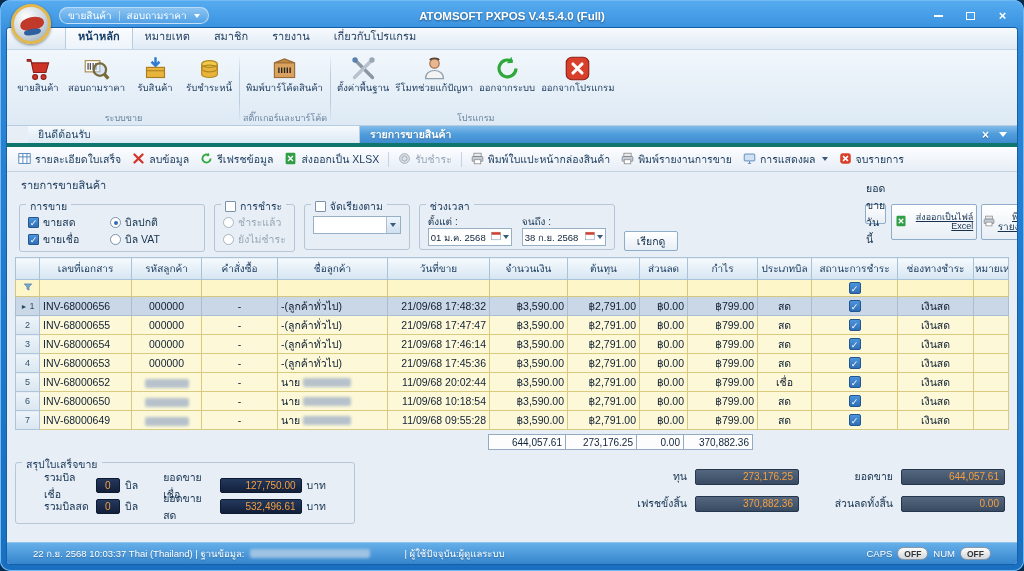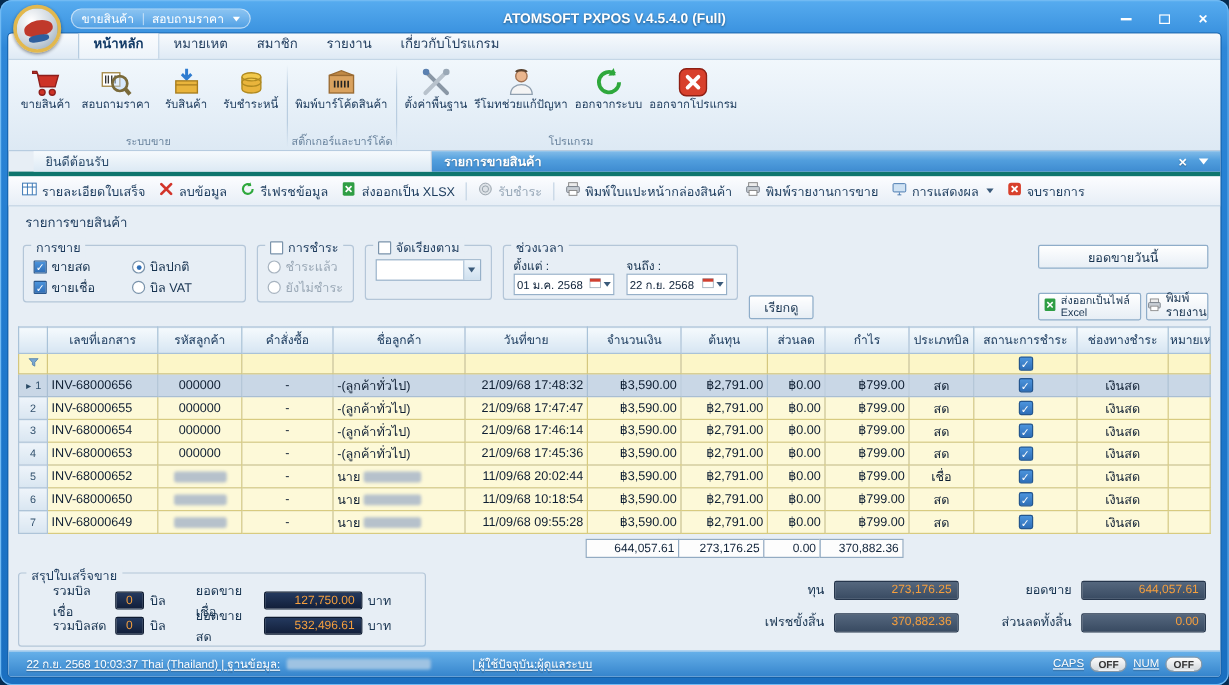--- a/index.html
+++ b/index.html
@@ -89,24 +89,24 @@
   .combo .dd{margin-left:auto;width:14px;height:100%;background:linear-gradient(180deg,#eef5fb,#cfe0ef);
     border-left:1px solid #a9c0d6;display:flex;align-items:center;justify-content:center;}
   .arrow-dn{width:0;height:0;border-left:3.5px solid transparent;border-right:3.5px solid transparent;border-top:4px solid #3a5a7a;}
   .dates{display:grid;grid-template-columns:84px 10px 84px;row-gap:1px;font-size:10px;color:#16324f;}
   .dlbl{height:13px;}
   .dedit{height:18px;background:#fff;border:1px solid #96b0c8;display:flex;align-items:center;padding:0 2px;gap:2px;font-size:9.5px;color:#10233a;}
   .dedit .sp{flex:1;}
   .btn{background:linear-gradient(180deg,#ffffff,#e7eef5);border:1px solid #8fadc9;border-radius:2px;
     font-size:10.5px;color:#16324f;display:flex;align-items:center;justify-content:center;cursor:default;}
   .btn-view{height:20px;padding:0 12px;align-self:flex-end;margin-bottom:1px;}
-  .rightcol{margin-left:auto;display:flex;flex-direction:column;gap:20px;width:142px;}
+  .rightcol{margin-left:auto;display:flex;gap:5px;width:142px;}
   .btn-today{height:20px;width:100%;}
   .btnrow{display:flex;gap:4px;}
-  .btn-small{height:23px;font-size:9px;line-height:1.05;gap:3px;padding:0 3px;text-align:left;}
+  .btn-small{height:36px;font-size:9px;line-height:1.05;gap:3px;padding:0 3px;text-align:right;text-decoration:underline;}
   .btn-excel{width:86px;}
   .btn-print{width:52px;font-size:10px;}
 
   
   table.grid{border-collapse:collapse;table-layout:fixed;width:100%;}
   table.grid th{background:linear-gradient(180deg,#f5fafd,#d6e5f2);border:1px solid #a9c2d8;
     font-size:10px;color:#16365a;height:22px;font-weight:normal;padding:0 1px;overflow:hidden;white-space:nowrap;}
   table.grid td{height:19px;border:1px solid #d8cb80;background:#fdf9d8;font-size:10.5px;color:#0f1f33;
     padding:0 3px;overflow:hidden;white-space:nowrap;}
   table.grid tr.frow td{background:#fcf6c8;height:17px;border-color:#d4c77e;}
@@ -138,22 +138,22 @@
     color:#f59f3e;font-size:10px;display:flex;align-items:center;justify-content:flex-end;padding:0 5px;height:15px;}
   .nbox.count{width:28px;justify-content:center;}
   .nbox.val{width:102px;}
   .rsum{margin-left:auto;display:grid;grid-template-columns:80px 104px 86px 104px;gap:10px 8px;
     align-items:center;font-size:10.5px;color:#16324f;margin-right:4px;margin-top:6px;}
   .rsum .lab{text-align:right;}
   .nbox.val2{background:linear-gradient(180deg,#55677e,#394b62);border-color:#26364c;height:16px;}
 
   
   .statusbar{height:22px;margin-top:auto;background:linear-gradient(180deg,#66b0e9,#3584cc);
-    border-top:1px solid #8fc2ec;display:flex;align-items:center;padding:0 15px;color:#fff;font-size:9.5px;
-    gap:6px;text-shadow:0 1px 1px rgba(0,0,0,.25);text-decoration:underline;}
+    border-top:1px solid #8fc2ec;display:flex;align-items:center;padding:0 26px;color:#fff;font-size:9.5px;
+    gap:6px;text-shadow:0 1px 1px rgba(0,0,0,.25);}
   .pill{background:linear-gradient(180deg,#fdfdfd,#d2d7db);border:1px solid #8898a6;border-radius:8px;
     color:#333;font-size:8.5px;padding:0 6px;height:13px;display:flex;align-items:center;text-shadow:none;font-weight:bold;}
   .sright{margin-left:auto;display:flex;align-items:center;gap:5px;}
 </style>
 </head>
 <body>
 
 <div class="window">
 
   <div class="titlebar">
@@ -456,21 +456,21 @@
               <span>01 ม.ค. 2568</span>
               <span class="sp"></span>
               <span><svg width="10" height="10" viewBox="0 0 16 16">
                     <rect x="1" y="2" width="14" height="12" fill="#fff" stroke="#90a0b0"></rect>
                     <rect x="1" y="2" width="14" height="4" fill="#d04030"></rect>
                   </svg></span>
               <span class="arrow-dn"></span>
             </div>
             <div></div>
             <div class="dedit">
-              <span>22 ก.ย. 2568</span>
+              <span>38 ก.ย. 2568</span>
               <span class="sp"></span>
               <span><svg width="10" height="10" viewBox="0 0 16 16">
                     <rect x="1" y="2" width="14" height="12" fill="#fff" stroke="#90a0b0"></rect>
                     <rect x="1" y="2" width="14" height="4" fill="#d04030"></rect>
                   </svg></span>
               <span class="arrow-dn"></span>
             </div>
           </div>
         </div>
 

